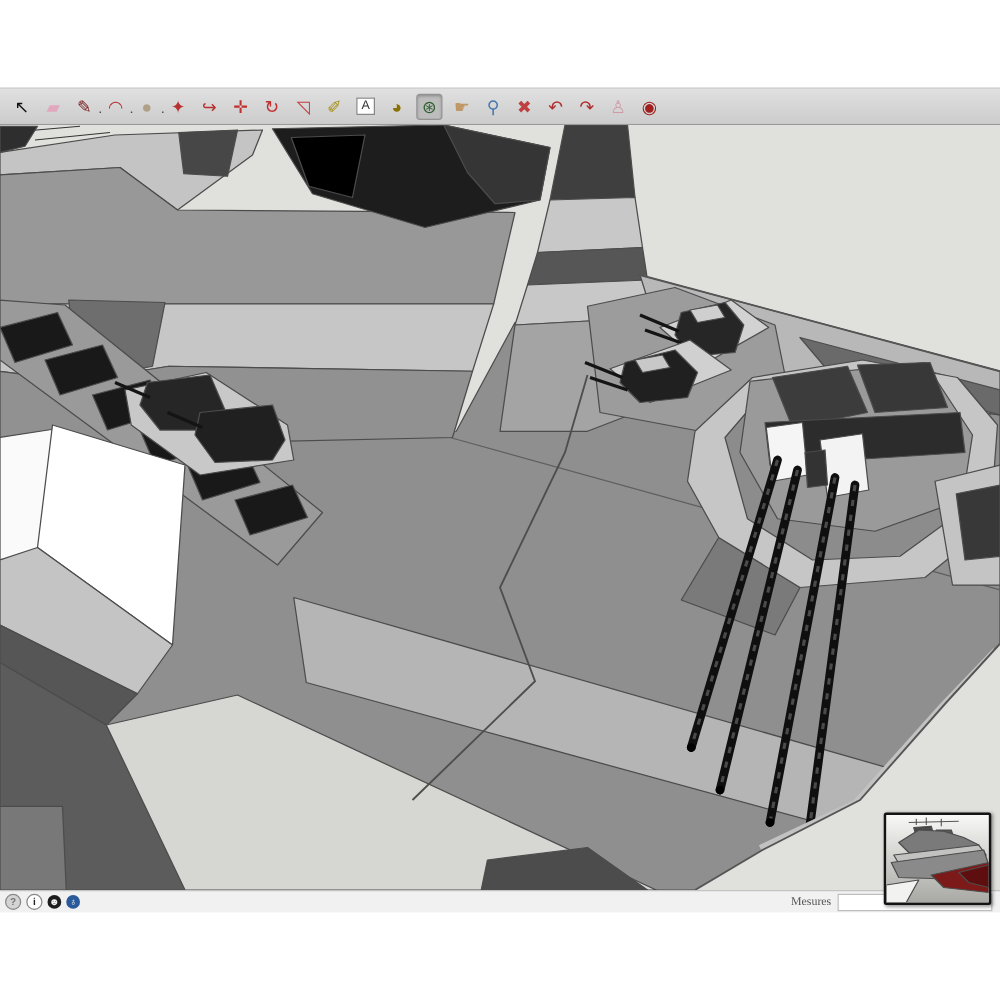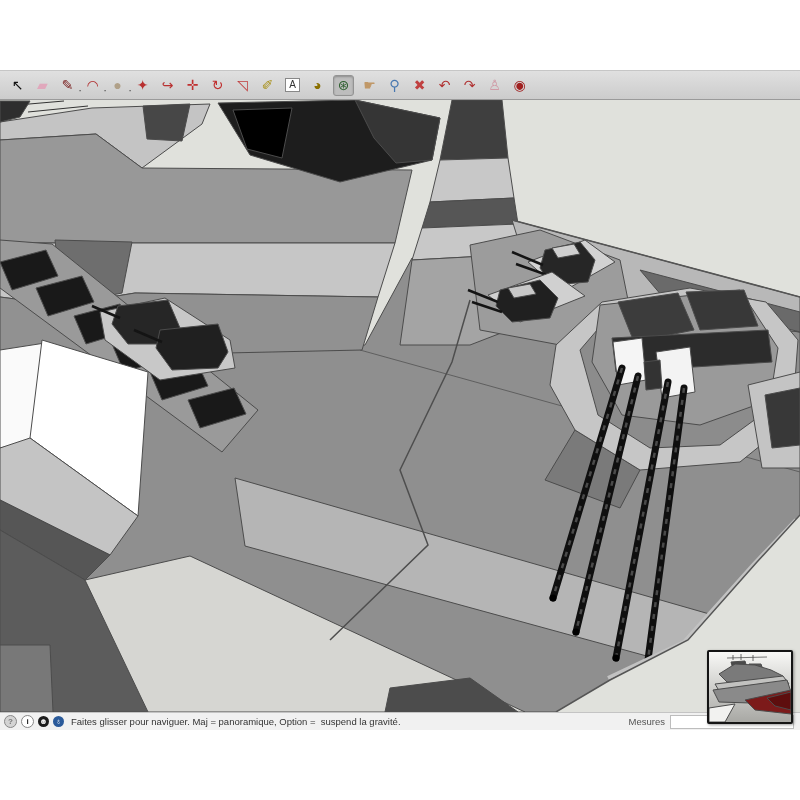--- a/index.html
+++ b/index.html
@@ -30,21 +30,21 @@
     border:2px solid #141414;border-radius:2px;background:#dcdcda;z-index:6;overflow:hidden;
     box-shadow:1px 1px 3px rgba(0,0,0,.4);}
 
   
   .statusbar{position:absolute;left:0;top:712px;width:800px;height:18px;background:#f1f1f1;
     border-top:1px solid #c4c4c4;display:flex;align-items:center;box-sizing:border-box;
     font-size:9.5px;color:#333;z-index:3;}
   .sicon{width:11px;height:11px;border-radius:50%;margin-left:4px;flex:0 0 auto;
     font-size:8px;line-height:11px;text-align:center;font-weight:bold;}
   .statusmsg{margin-left:7px;white-space:pre;}
-  .measures{margin-left:auto;color:#555;}
+  .measures{margin-left:auto;color:#555;font-family:Liberation Serif, serif;}
   .measures-input{width:118px;height:12px;margin:0 6px 0 5px;border:1px solid #bdbdbd;
     background:#fff;font-size:9px;padding:0 2px;}
 </style>
 </head>
 <body>
 
 <div id="app">
 
   <div class="toolbar">
     <div style="display:flex;align-items:center;">
@@ -258,18 +258,17 @@
     </svg>
   </div>
 
   <div class="statusbar">
     <div style="display:flex;align-items:center;">
         <span class="sicon" style="background: rgb(212, 212, 212); color: rgb(119, 119, 119); border: 1px solid rgb(136, 136, 136);">?</span>
         <span class="sicon" style="background: rgb(255, 255, 255); color: rgb(34, 34, 34); border: 1px solid rgb(136, 136, 136);">i</span>
         <span class="sicon" style="background: rgb(28, 28, 28); color: rgb(240, 240, 240);">☻</span>
         <span class="sicon" style="background: rgb(42, 90, 154); color: rgb(255, 255, 255);">♁</span>
       </div>
-    <span class="statusmsg">Faites glisser pour naviguer. Maj = panoramique, Option =  suspend la gravité.</span>
     <span class="measures">Mesures</span>
     <input class="measures-input" value="" style="">
   </div>
 
 </div>
 
 </body></html>

